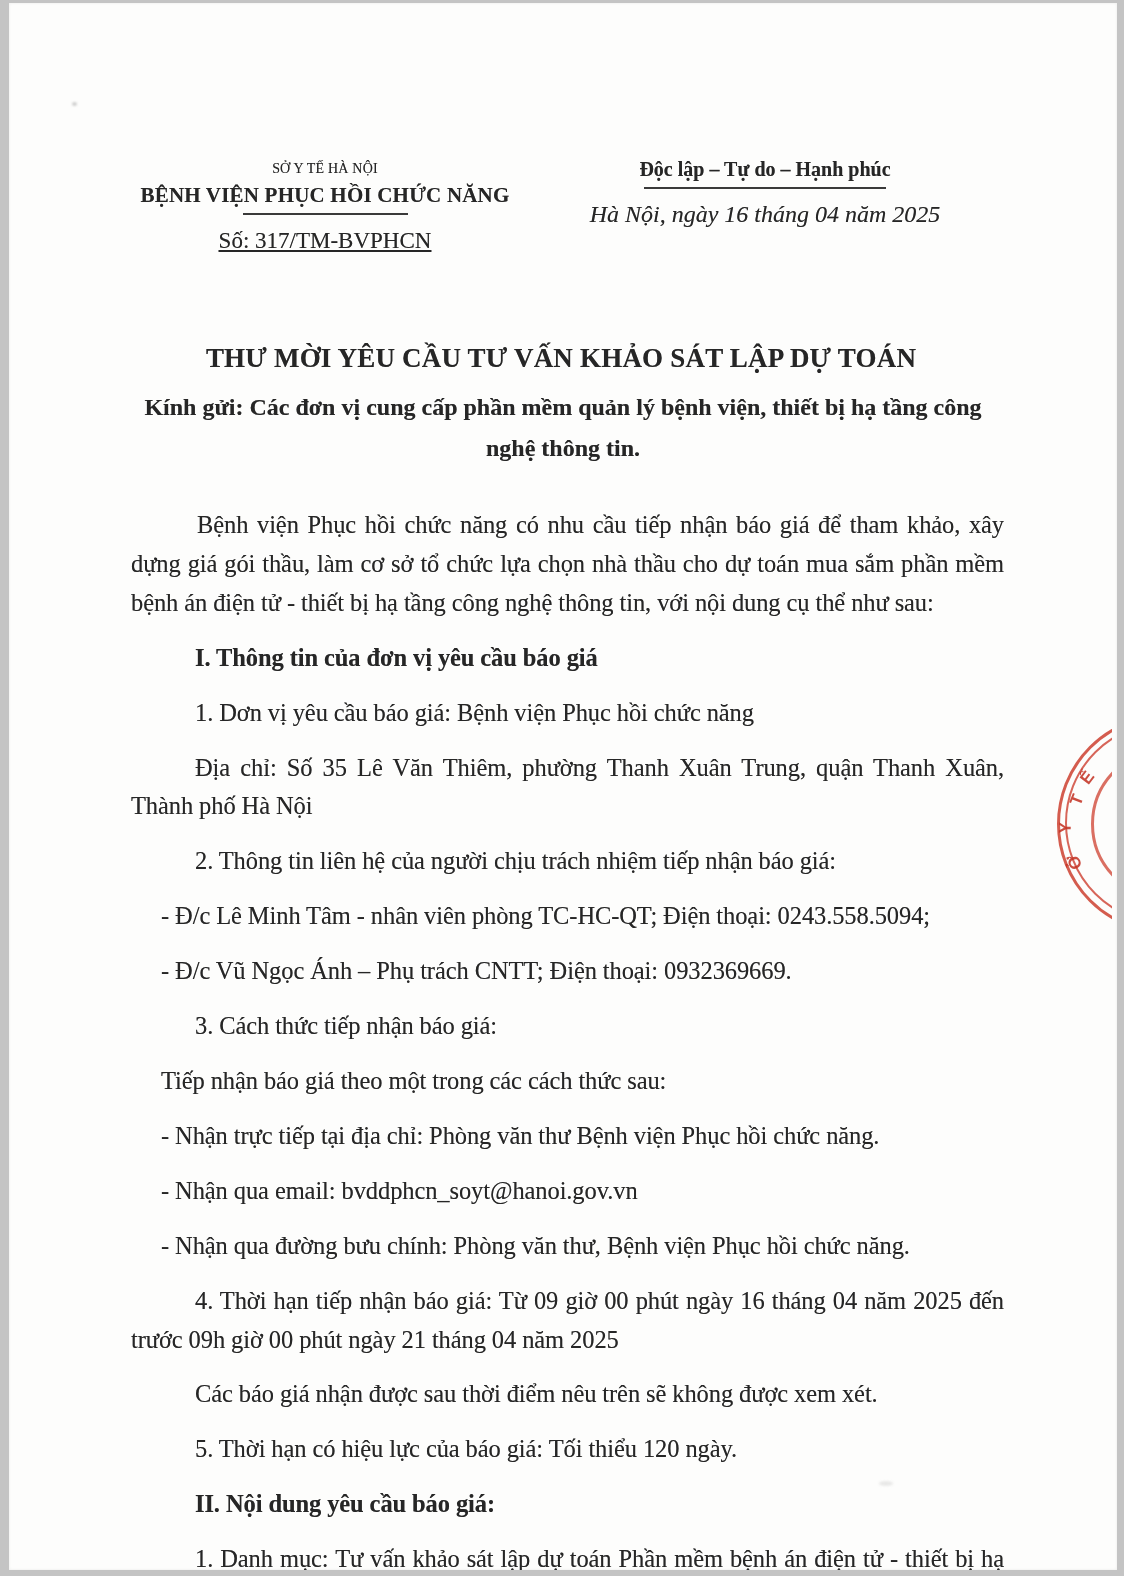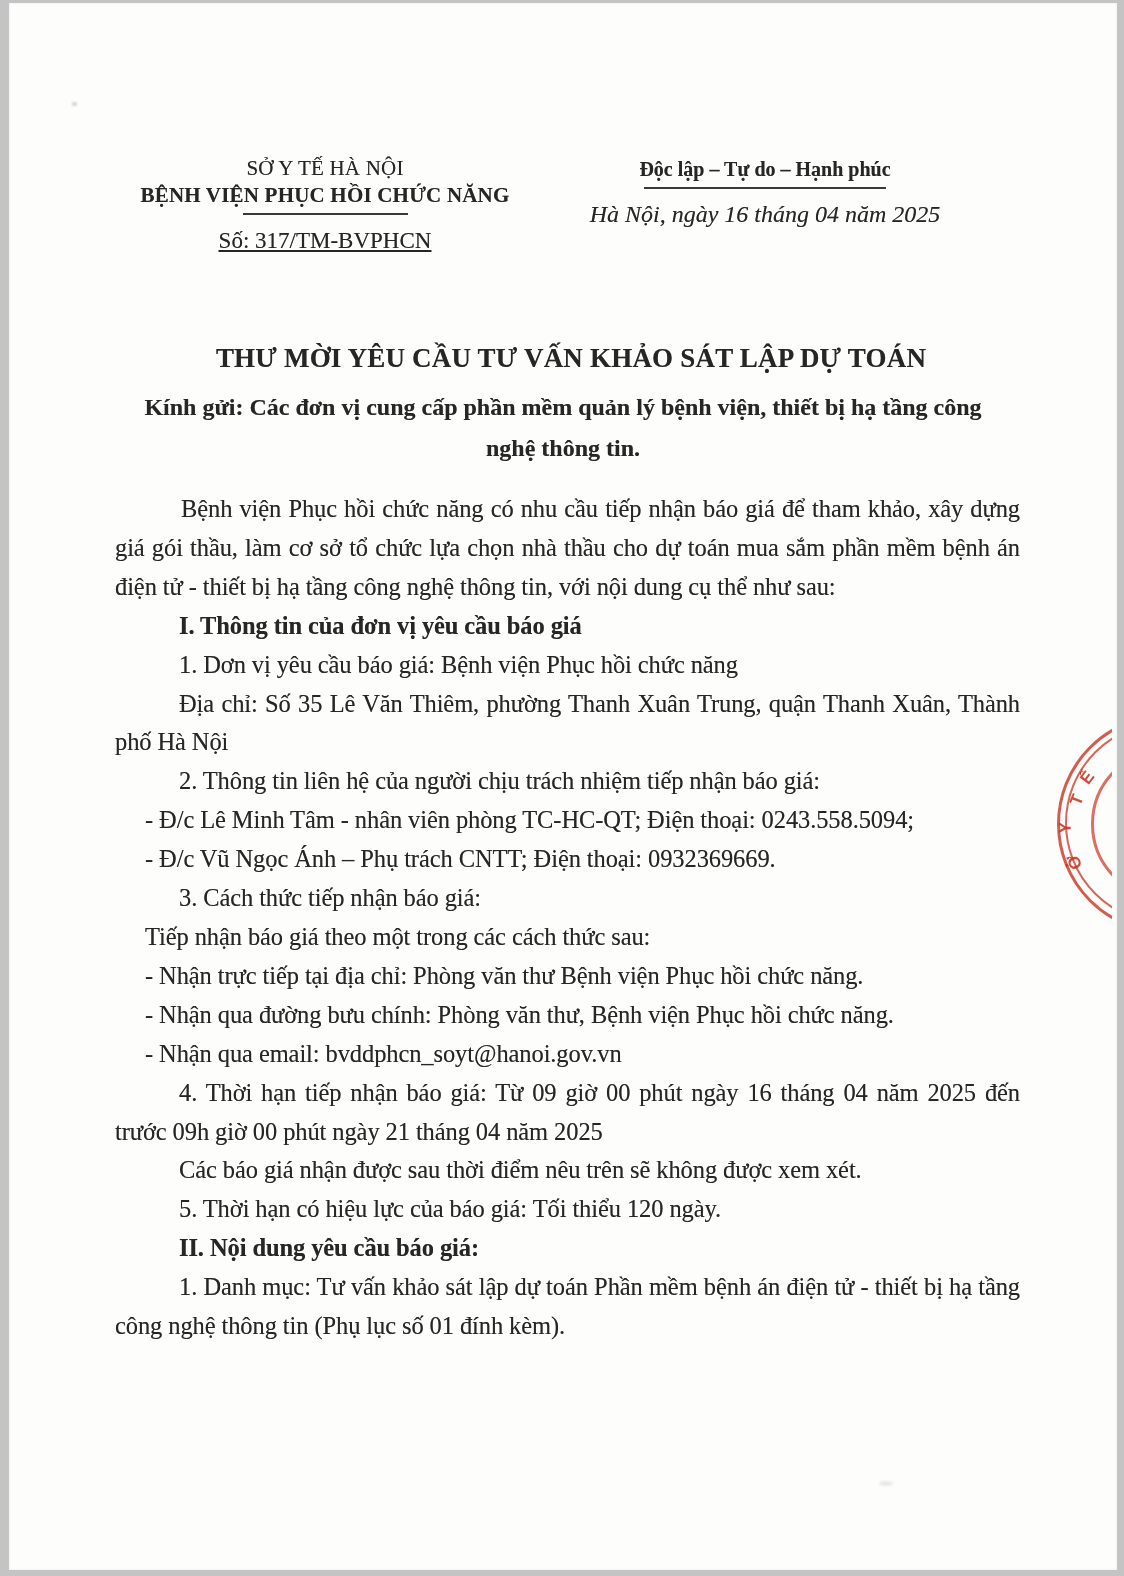--- a/index.html
+++ b/index.html
@@ -16,43 +16,43 @@
     text-shadow:0 0 .4px rgba(40,40,40,.45);
     overflow:hidden;
   }
   
   .hdr-left{
     position:absolute;left:96px;top:152px;width:440px;text-align:center;
   }
   .hdr-right{
     position:absolute;left:521px;top:152px;width:470px;text-align:center;
   }
-  .hl1{font-size:21px;line-height:27px;letter-spacing:.2px;}
+  .hl1{font-size:14px;line-height:27px;letter-spacing:.2px;}
   .hl2{font-size:21px;line-height:27px;font-weight:bold;letter-spacing:.2px;}
   .rule{height:0;border-top:2px solid #3a3a3a;margin:4px auto 0 auto;}
   .rule-left{width:165px;}
   .rule-right{width:242px;}
   .doc-number{font-size:23px;margin-top:13px;text-decoration:underline;}
   .motto{font-size:20px;line-height:28px;font-weight:bold;}
   .date-line{font-size:24px;font-style:italic;margin-top:12px;}
   
   .title{
-    position:absolute;left:10px;top:340px;width:1104px;text-align:center;
+    position:absolute;left:0;top:340px;width:1104px;text-align:center;
     font-size:27px;font-weight:bold;letter-spacing:.2px;
   }
   .subtitle{
     position:absolute;left:119px;top:384px;width:870px;text-align:center;
     font-size:24px;font-weight:bold;line-height:41px;
   }
   
   .body{
     position:absolute;left:106px;top:487px;width:905px;
     font-size:24.5px;line-height:38.9px;letter-spacing:-0.1px;
   }
-  .body p{margin:0;}
+  .body p{margin:16px;}
   .ind{text-indent:64px;}
   .ind1{text-indent:66px;}
   .dash{text-indent:30px;}
   .just{text-align:justify;}
   .bold{font-weight:bold;}
   
   .stamp{
     position:absolute;left:1021px;top:697px;width:82px;height:235px;
     overflow:hidden;pointer-events:none;text-shadow:none;
   }
@@ -99,22 +99,22 @@
     <p class="ind1 just">Bệnh viện Phục hồi chức năng có nhu cầu tiếp nhận báo giá để tham khảo, xây dựng giá gói thầu, làm cơ sở tổ chức lựa chọn nhà thầu cho dự toán mua sắm phần mềm bệnh án điện tử - thiết bị hạ tầng công nghệ thông tin, với nội dung cụ thể như sau:</p>
     <p class="ind bold">I. Thông tin của đơn vị yêu cầu báo giá</p>
     <p class="ind">1. Dơn vị yêu cầu báo giá: Bệnh viện Phục hồi chức năng</p>
     <p class="ind just">Địa chỉ: Số 35 Lê Văn Thiêm, phường Thanh Xuân Trung, quận Thanh Xuân, Thành phố Hà Nội</p>
     <p class="ind">2. Thông tin liên hệ của người chịu trách nhiệm tiếp nhận báo giá:</p>
     <p class="dash">- Đ/c Lê Minh Tâm - nhân viên phòng TC-HC-QT; Điện thoại: 0243.558.5094;</p>
     <p class="dash">- Đ/c Vũ Ngọc Ánh – Phụ trách CNTT; Điện thoại: 0932369669.</p>
     <p class="ind">3. Cách thức tiếp nhận báo giá:</p>
     <p class="dash">Tiếp nhận báo giá theo một trong các cách thức sau:</p>
     <p class="dash">- Nhận trực tiếp tại địa chỉ: Phòng văn thư Bệnh viện Phục hồi chức năng.</p>
+    <p class="dash">- Nhận qua email: bvddphcn_soyt@hanoi.gov.vn</p>
     <p class="dash">- Nhận qua đường bưu chính: Phòng văn thư, Bệnh viện Phục hồi chức năng.</p>
-    <p class="dash">- Nhận qua email: bvddphcn_soyt@hanoi.gov.vn</p>
     <p class="ind just">4. Thời hạn tiếp nhận báo giá: Từ 09 giờ 00 phút ngày 16 tháng 04 năm 2025 đến trước 09h giờ 00 phút ngày 21 tháng 04 năm 2025</p>
     <p class="ind">Các báo giá nhận được sau thời điểm nêu trên sẽ không được xem xét.</p>
     <p class="ind">5. Thời hạn có hiệu lực của báo giá: Tối thiểu 120 ngày.</p>
     <p class="ind bold">II. Nội dung yêu cầu báo giá:</p>
     <p class="ind just">1. Danh mục: Tư vấn khảo sát lập dự toán Phần mềm bệnh án điện tử - thiết bị hạ tầng công nghệ thông tin (Phụ lục số 01 đính kèm).</p>
   </div>
 
   <div class="stamp">
     <div class="ring o1"></div>
     <div class="ring o2"></div>

